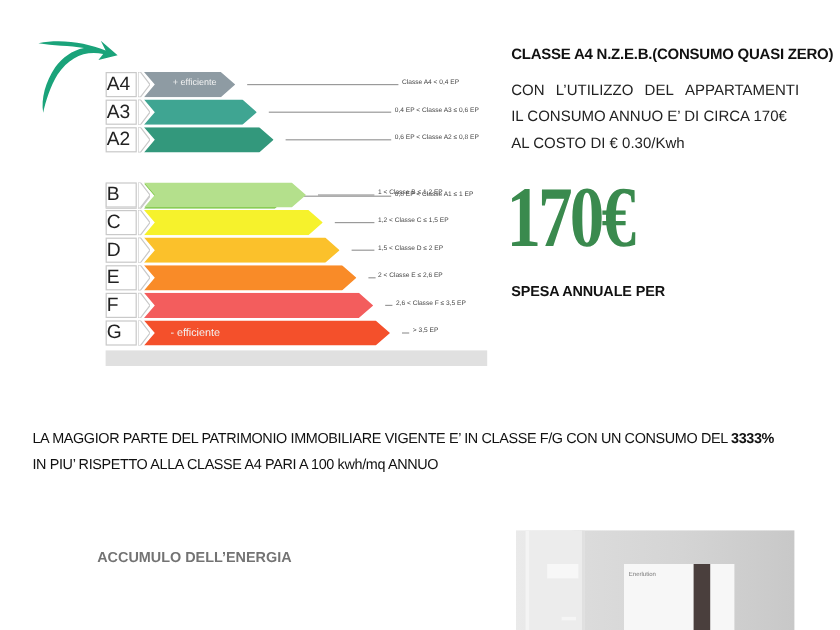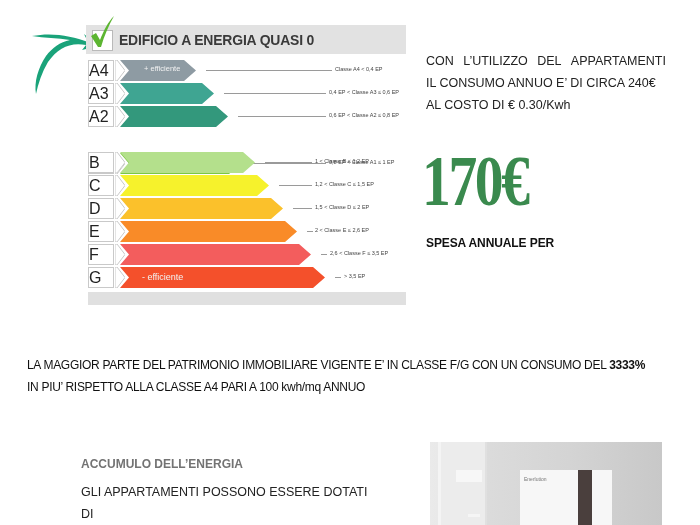--- a/index.html
+++ b/index.html
@@ -49,27 +49,20 @@
   .photo .brand { position:absolute; left:4px; top:6px; font-size:5px; color:#777; }
 </style>
 </head>
 <body>
 
 <svg class="arrow-deco" viewBox="0 0 70 70">
   <path d="M2 8 C 22 4, 42 8, 58 14 L 54 6 L 68 18 L 52 22 L 56 17 C 40 14, 28 20, 18 34 C 12 44, 8 56, 6 66 C 4 54, 8 40, 16 28 C 22 20, 30 14, 40 12 C 28 10, 14 10, 2 8 Z" fill="#1aa37a"></path>
 </svg>
 
 <div class="label-panel">
-  <div class="title-bar">
-    <div class="check-box"></div>
-    <svg class="check-icon" viewBox="0 0 26 32">
-      <path d="M2 20 L7 17 L11 24 C 15 14, 19 6, 25 0 C 20 9, 15 20, 12 31 L 9 31 Z" fill="#5cb531"></path>
-    </svg>
-    <div class="title-text">EDIFICIO A ENERGIA QUASI 0</div>
-  </div>
 
   <div id="rows">
       <div class="row" style="top: 36px;">
         <div class="cls-box">A4</div>
         <svg class="cls-notch" viewBox="0 0 10 21">
           <path d="M0 0 L2 0 L10 10.5 L2 21 L0 21 Z" fill="#fff" stroke="#c9c9c9" stroke-width="1"></path>
         </svg>
         <svg class="bar" width="76" height="21" viewBox="0 0 76 21">
           <path d="M0 0 L64 0 L76 10.5 L64 21 L0 21 L9 10.5 Z" fill="#8e9ba3"></path>
         </svg>
@@ -176,50 +169,45 @@
         <div class="bar-text big" style="left: 56px;">- efficiente</div>
         <div class="leader" style="left: 249px; width: 6px;"></div>
         <div class="range" style="left: 258px;">&gt; 3,5 EP</div>
       </div>
     </div>
 
   <div class="bottom-bar"></div>
 </div>
 
 <div class="right-col">
+  <div class="h-class">CLASSE A4 N.Z.E.B.(CONSUMO QUASI ZERO)</div>
   <div class="desc">
     <div class="l1">
       <span>CON</span>
       <span>L’UTILIZZO</span>
       <span>DEL</span>
       <span>APPARTAMENTI</span>
     </div>
-    <div>IL CONSUMO ANNUO E’ DI CIRCA 240€</div>
+    <div>IL CONSUMO ANNUO E’ DI CIRCA 170€</div>
     <div>AL COSTO DI € 0.30/Kwh</div>
   </div>
 </div>
 
 <div class="big-price">170€</div>
 <div class="spesa">
   <div>SPESA ANNUALE PER</div>
 </div>
 
 <div class="para">
   <div><span>LA MAGGIOR PARTE DEL PATRIMONIO IMMOBILIARE  VIGENTE E’ IN CLASSE F/G CON UN CONSUMO DEL </span><b>3333%</b></div>
   <div>IN PIU’ RISPETTO ALLA CLASSE A4 PARI A 100 kwh/mq ANNUO</div>
 </div>
 
 <div class="accumulo">
   <div class="acc-title">ACCUMULO DELL’ENERGIA</div>
-  <div class="acc-text">
-    <div class="acc-line">
-      <span>GLI APPARTAMENTI POSSONO ESSERE DOTATI DI</span>
-    </div>
-
-  </div>
 </div>
 
 <div class="photo">
   <div class="door"></div>
   <div class="lamp"></div>
   <div class="handle"></div>
   <div class="battery">
     <div class="brand">Enerlution</div>
   </div>
   <div class="battery-strip"></div>

